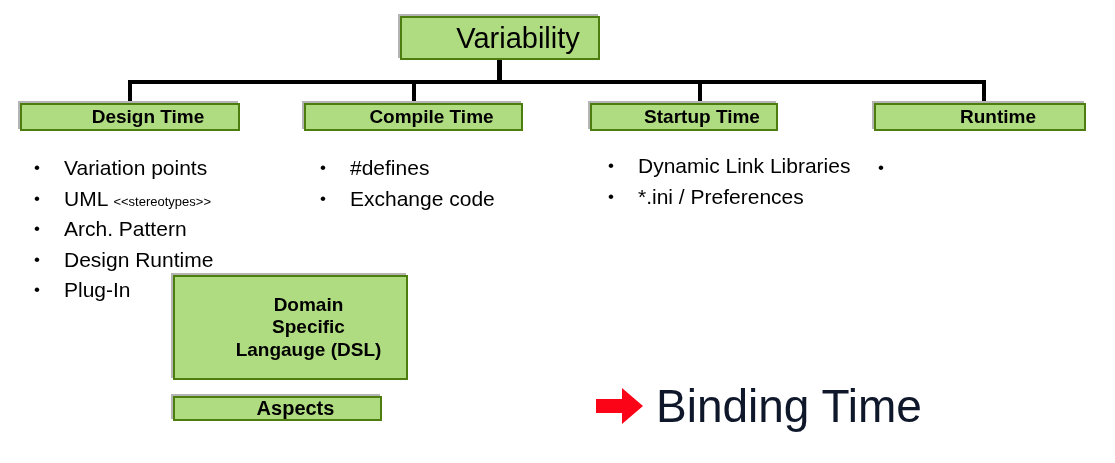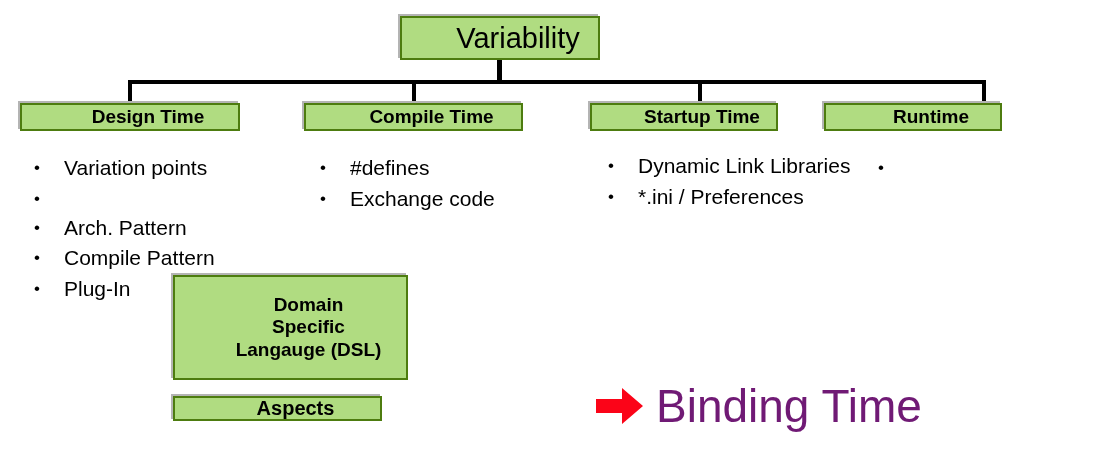--- a/index.html
+++ b/index.html
@@ -52,21 +52,21 @@
 
   .cat-box {
     top: 103px;
     height: 28px;
   }
   .cat-box .label { font-size: 19px; }
 
   #box-design-time  { left: 20px;  width: 220px; }
   #box-compile-time { left: 304px; width: 219px; }
   #box-startup-time { left: 590px; width: 188px; }
-  #box-runtime      { left: 824px; width: 178px; }
+  #box-runtime      { left: 874px; width: 212px; }
 
   #box-dsl {
     left: 173px;
     top: 275px;
     width: 235px;
     height: 105px;
     flex-direction: column;
   }
   #box-dsl .label { font-size: 19px; }
 
@@ -142,21 +142,21 @@
   }
   #binding-arrow-icon {
     display: block;
     width: 48px;
     height: 42px;
     margin-right: 12px;
   }
   #binding-time-label {
     font-size: 46px;
     line-height: 1;
-    color: #701a75;
+    color: #0f172a;
     white-space: nowrap;
   }
 </style>
 </head>
 <body>
 
 <div id="canvas">
 
   <div class="gbox" id="box-variability">
     <span class="label">Variability</span>
@@ -182,28 +182,29 @@
     <span class="label">Runtime</span>
   </div>
 
   <div class="bullet-col" id="list-design-time">
     <div class="bullet-item">
       <span class="bullet-marker">•</span>
       <span class="bullet-text"><span>Variation points</span><span class="stereotype"></span></span>
     </div>
     <div class="bullet-item">
       <span class="bullet-marker">•</span>
+      <span class="bullet-text"><span>UML </span><span class="stereotype">&lt;&lt;stereotypes&gt;&gt;</span></span>
     </div>
     <div class="bullet-item">
       <span class="bullet-marker">•</span>
       <span class="bullet-text"><span>Arch. Pattern</span><span class="stereotype"></span></span>
     </div>
     <div class="bullet-item">
       <span class="bullet-marker">•</span>
-      <span class="bullet-text"><span>Compile Pattern</span><span class="stereotype"></span></span>
+      <span class="bullet-text"><span>Design Runtime</span><span class="stereotype"></span></span>
     </div>
     <div class="bullet-item">
       <span class="bullet-marker">•</span>
       <span class="bullet-text"><span>Plug-In</span><span class="stereotype"></span></span>
     </div>
   </div>
 
   <div class="bullet-col" id="list-compile-time">
     <div class="bullet-item">
       <span class="bullet-marker">•</span>

